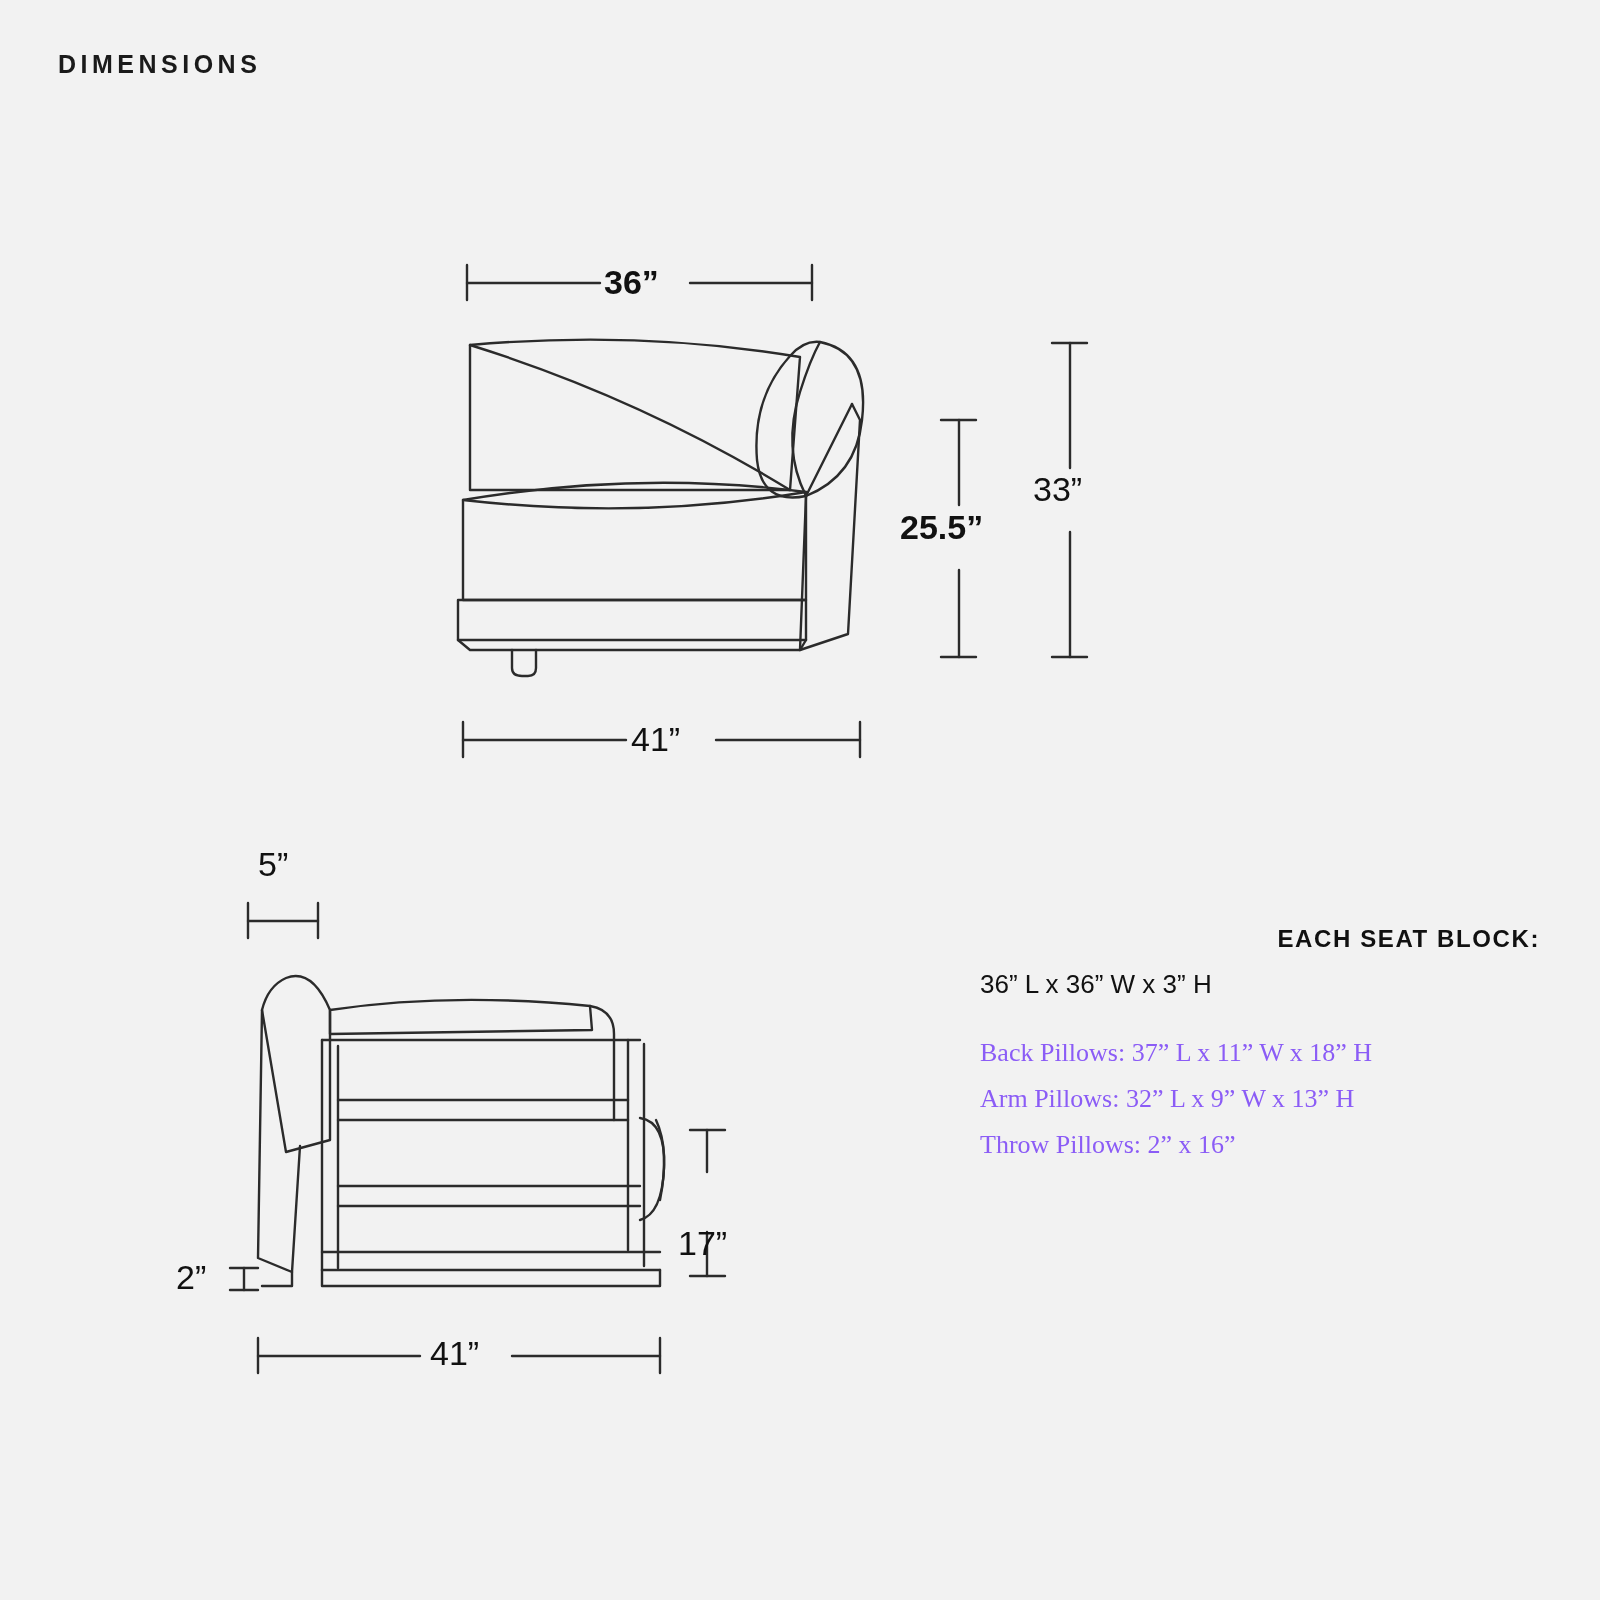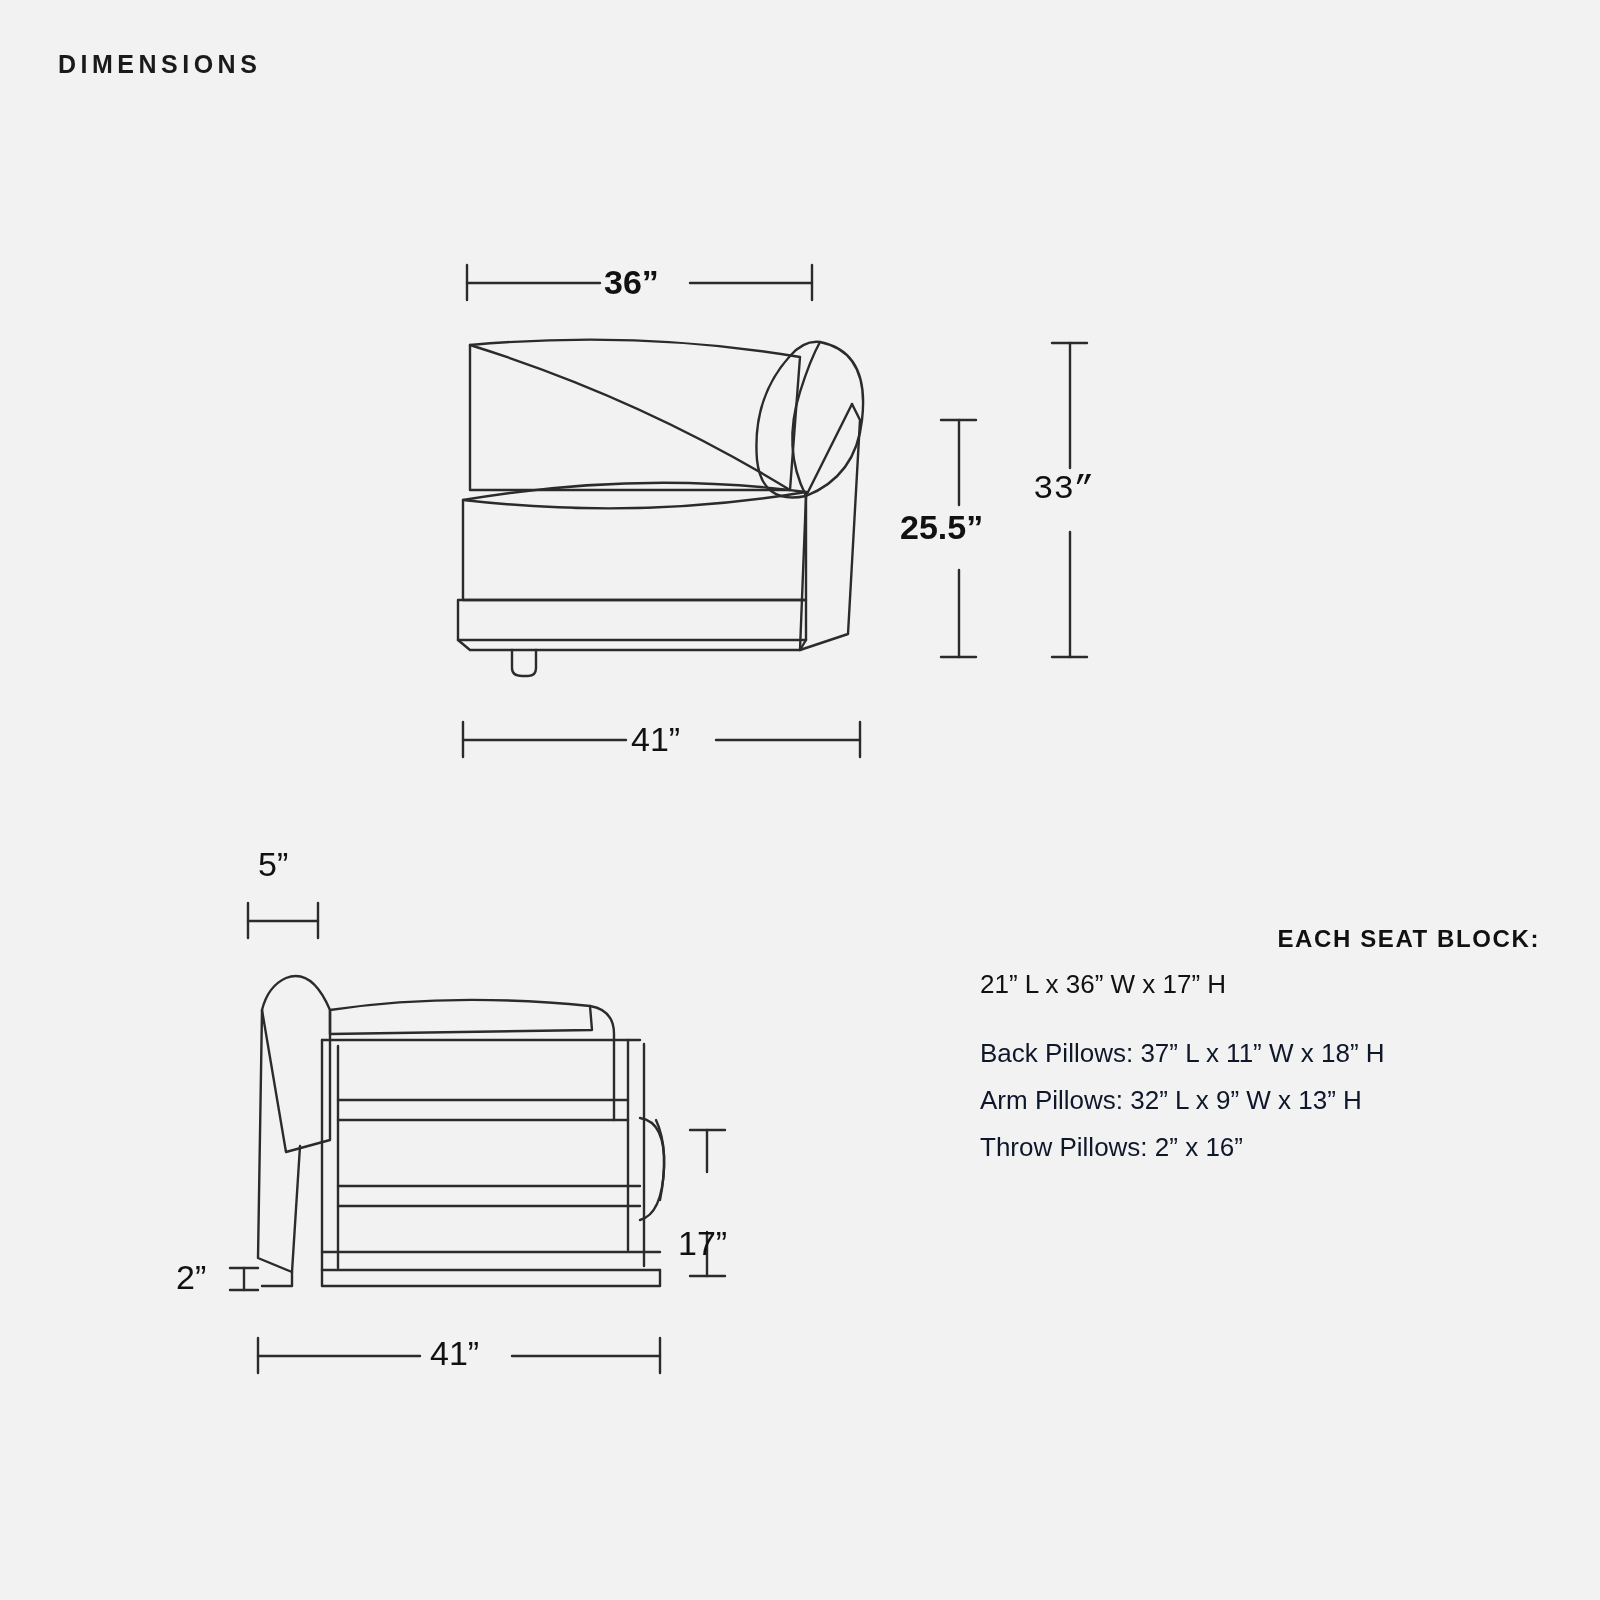--- a/index.html
+++ b/index.html
@@ -60,22 +60,23 @@
     font-size: 26px;
     color: #111;
     margin: 0 0 34px 0;
     line-height: 1.5;
   }
   .spec-group {
     margin-bottom: 0;
   }
   .pillow-line {
     font-size: 26px;
-    color: #0f172a;
+    color: #8b5cf6;
     margin: 0 0 16px 0;
+    font-family: Liberation Serif, serif;
   }
 </style>
 </head>
 <body>
 
 <div class="page">
 
   <div class="title">DIMENSIONS</div>
 
   <svg class="draw" viewBox="0 0 1600 1600">
@@ -182,33 +183,33 @@
         <line x1="660" y1="1338" x2="660" y2="1373"></line>
         <line x1="258" y1="1356" x2="420" y2="1356"></line>
         <line x1="512" y1="1356" x2="660" y2="1356"></line>
       </g>
 
     </g>
   </svg>
 
   <div class="dimlabel" style="left:604px; top:263px;font-weight:bold;">36”</div>
   <div class="dimlabel" style="left:900px; top:508px;font-weight:bold;">25.5”</div>
-  <div class="dimlabel" style="left:1033px; top:470px;font-family:Liberation Mono, monospace;">33”</div>
+  <div class="dimlabel" style="left:1033px; top:470px;">33”</div>
   <div class="dimlabel" style="left:631px; top:720px;">41”</div>
 
   <div class="dimlabel" style="left:258px; top:845px;">5”</div>
   <div class="dimlabel" style="left:678px; top:1224px;">17”</div>
   <div class="dimlabel" style="left:176px; top:1258px;">2”</div>
   <div class="dimlabel" style="left:430px; top:1334px;">41”</div>
 
   <div class="specs">
 
     <div class="spec-group">
       <p class="spec-head">EACH SEAT BLOCK:</p>
-      <p class="spec-val">21” L x 36” W x 17” H</p>
+      <p class="spec-val">36” L x 36” W x 3” H</p>
     </div>
 
 
     <div class="spec-group">
       <p class="pillow-line">Back Pillows: 37” L x 11” W x 18” H</p>
       <p class="pillow-line">Arm Pillows: 32” L x 9” W x 13” H</p>
       <p class="pillow-line">Throw Pillows: 2” x 16”</p>
     </div>
 
   </div>

